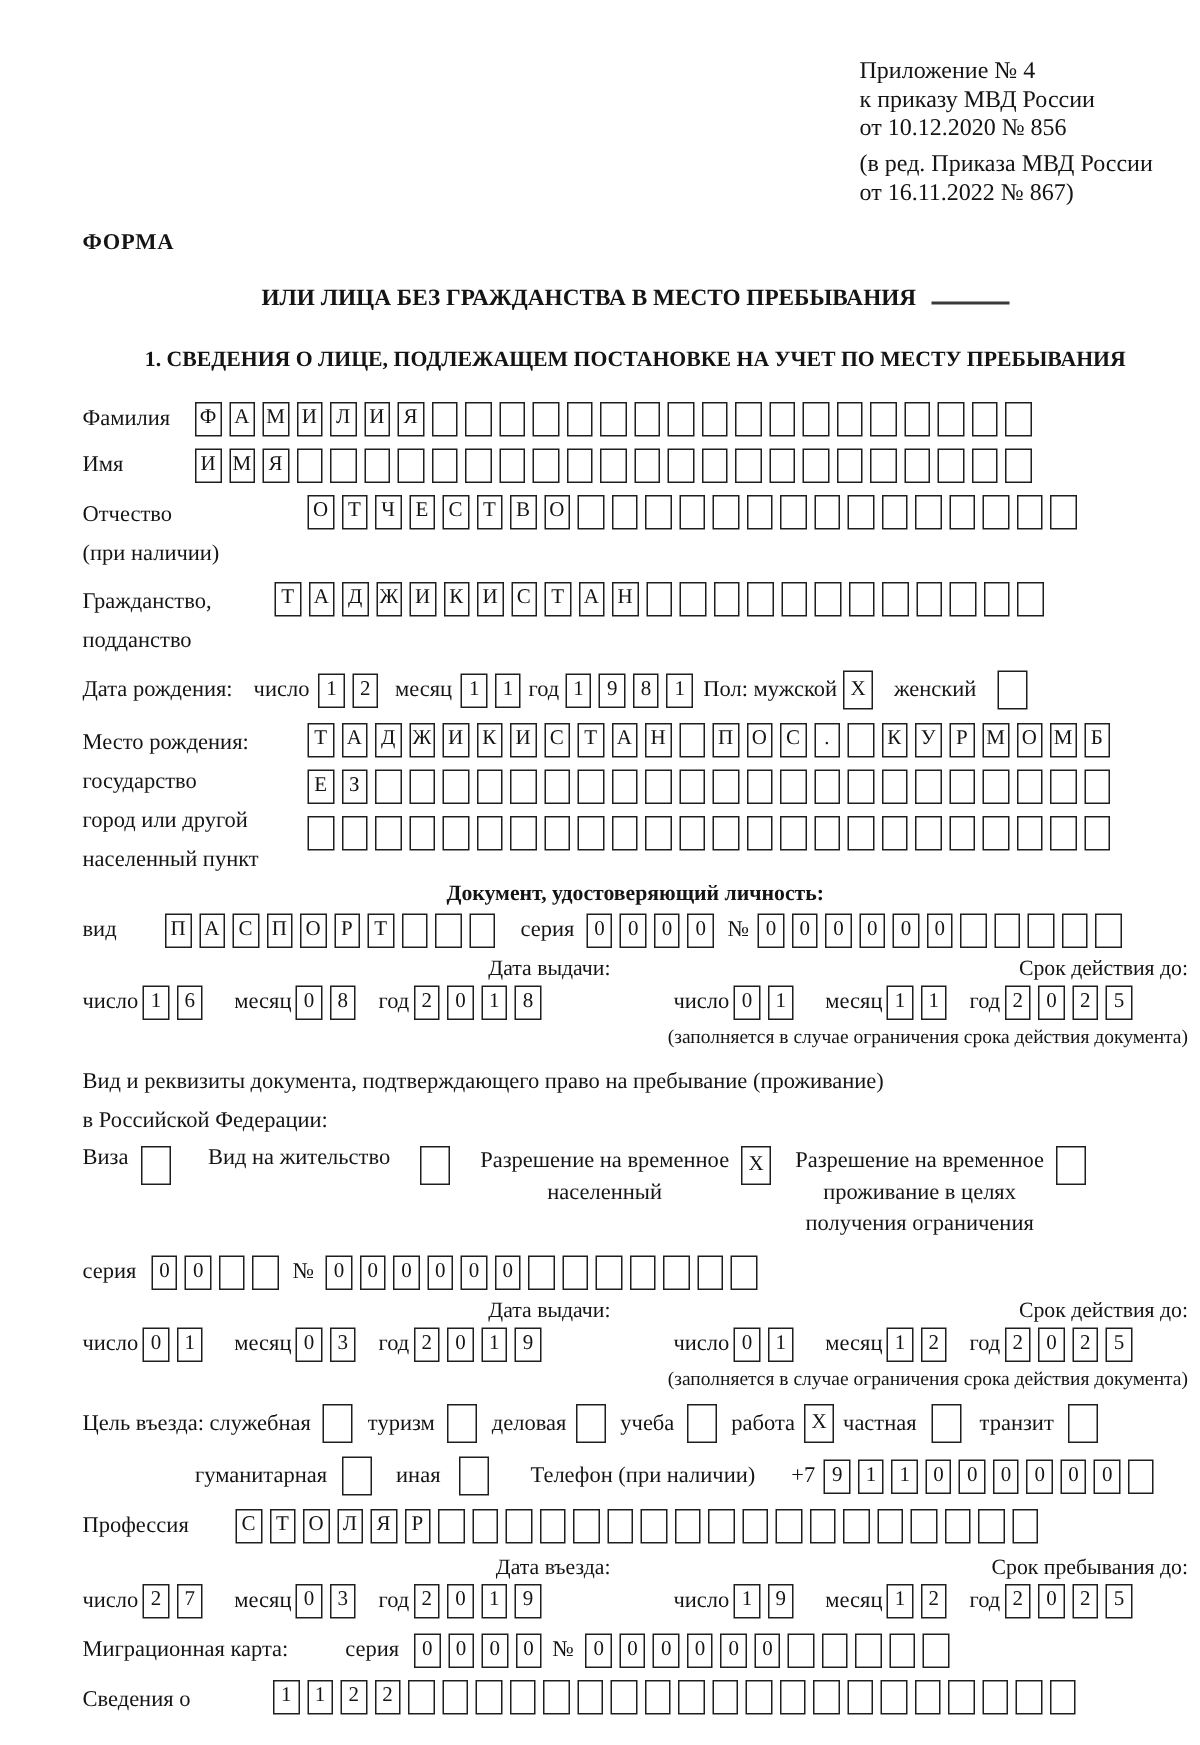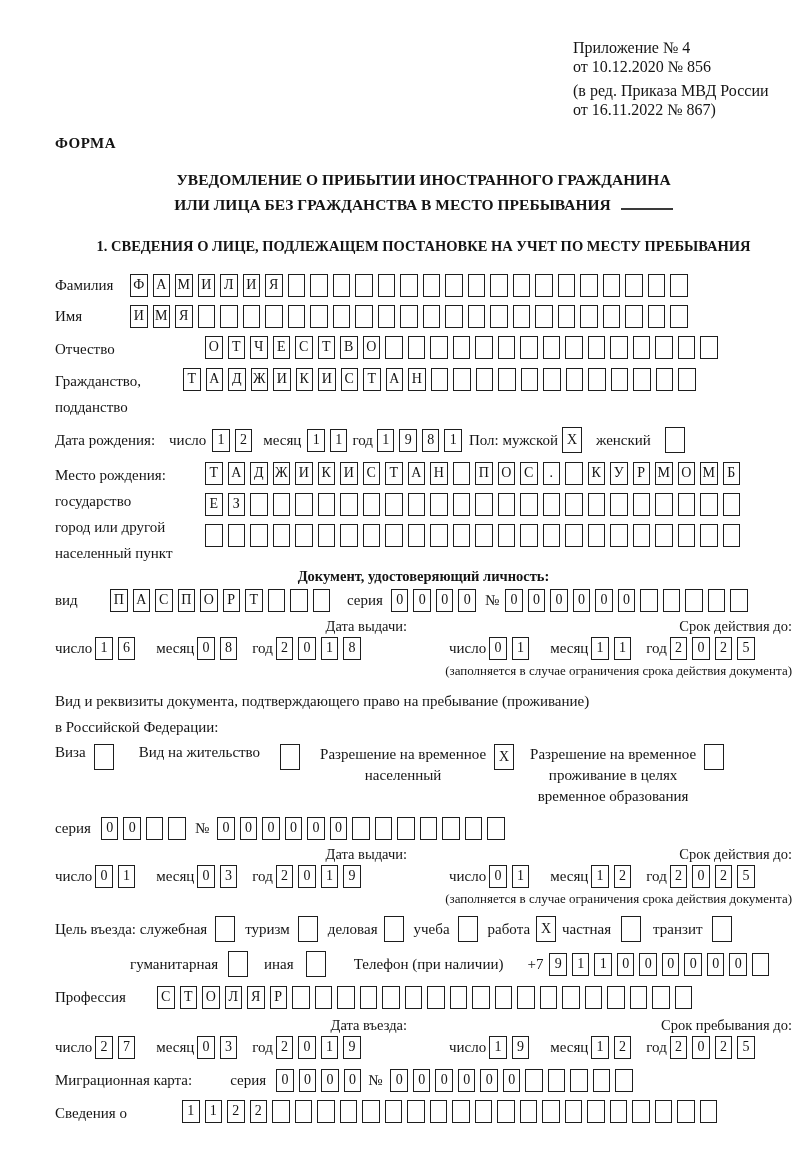--- a/index.html
+++ b/index.html
@@ -62,29 +62,29 @@
 
   .nowrap { white-space:nowrap; }
 </style>
 </head>
 <body>
 
 <div class="page">
 
   <div class="appendix">
     <div>Приложение № 4</div>
+    <div>к приказу МВД России</div>
     <div>от 10.12.2020 № 856</div>
     <div class="gap">(в ред. Приказа МВД России</div>
     <div>от 16.11.2022 № 867)</div>
   </div>
 
   <div class="forma">ФОРМА</div>
 
   <div class="title">
-    <div>УВЕДОМЛЕНИЕ О ПРИБЫТИИ ИНОСТРАННОГО ГРАЖДАНИНА</div>
     <div><span>ИЛИ ЛИЦА БЕЗ ГРАЖДАНСТВА В МЕСТО ПРЕБЫВАНИЯ</span><span class="blank-line"></span></div>
   </div>
 
   <div class="section-title">1. СВЕДЕНИЯ О ЛИЦЕ, ПОДЛЕЖАЩЕМ ПОСТАНОВКЕ НА УЧЕТ ПО МЕСТУ ПРЕБЫВАНИЯ</div>
 
   <div class="frow" style="margin-top:19px;">
     <span class="lbl w75">Фамилия</span>
     <span class="cells">
         <span class="cell">Ф</span>
         <span class="cell">А</span>
@@ -141,20 +141,21 @@
         <span class="cell"></span>
         <span class="cell"></span>
         <span class="cell"></span>
         <span class="cell"></span>
       </span>
   </div>
 
   <div class="frow-top">
     <span class="lbl w150 lbl-block">
       <div>Отчество</div>
+      <div>(при наличии)</div>
     </span>
     <span class="cells">
         <span class="cell">О</span>
         <span class="cell">Т</span>
         <span class="cell">Ч</span>
         <span class="cell">Е</span>
         <span class="cell">С</span>
         <span class="cell">Т</span>
         <span class="cell">В</span>
         <span class="cell">О</span>
@@ -437,21 +438,21 @@
         <div>населенный</div>
       </span>
       <span class="cells checkbox">
           <span class="cell">X</span>
         </span>
     </span>
     <span class="cb-item" style="margin-left:16px;">
       <span class="txt centered">
         <div>Разрешение на временное</div>
         <div>проживание в целях</div>
-        <div>временное образования</div>
+        <div>получения ограничения</div>
       </span>
       <span class="cells checkbox">
           <span class="cell"></span>
         </span>
     </span>
   </div>
 
   <div class="frow nowrap" style="margin-top:10px;">
     <span class="lbl" style="margin-right:10px;">серия</span>
     <span class="cells">

